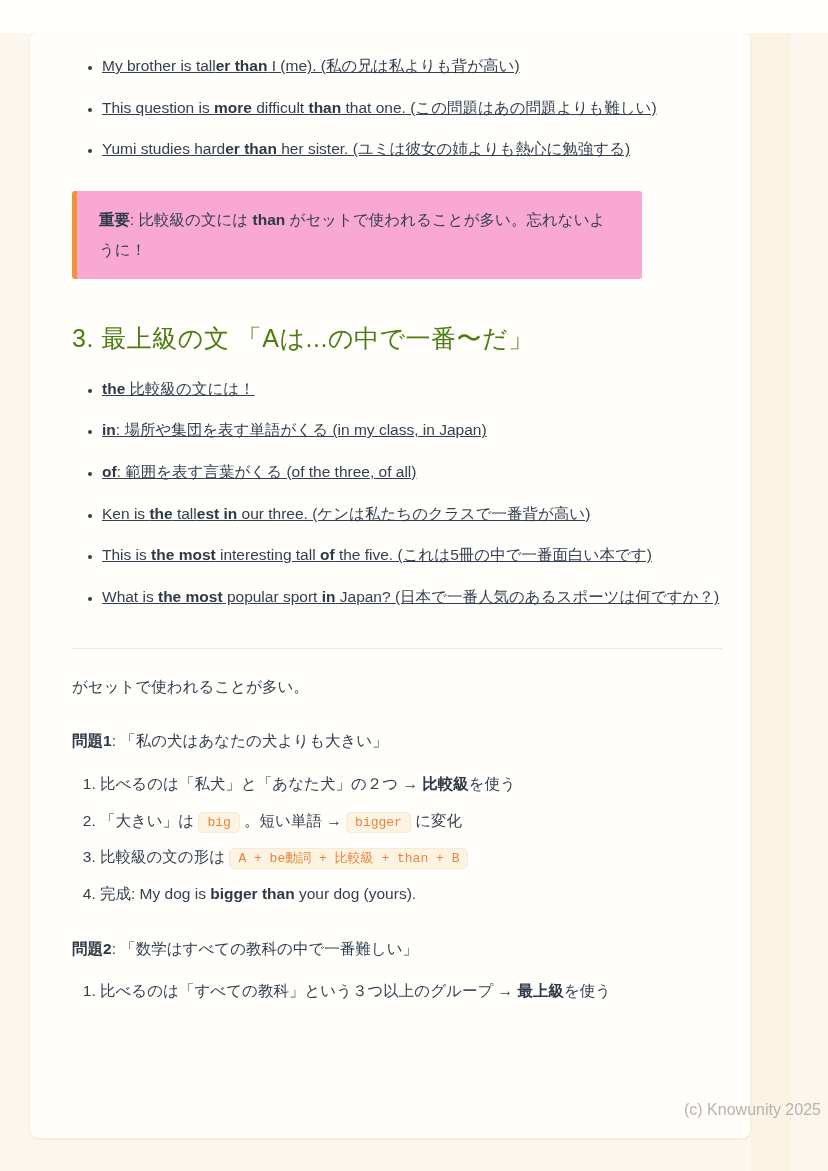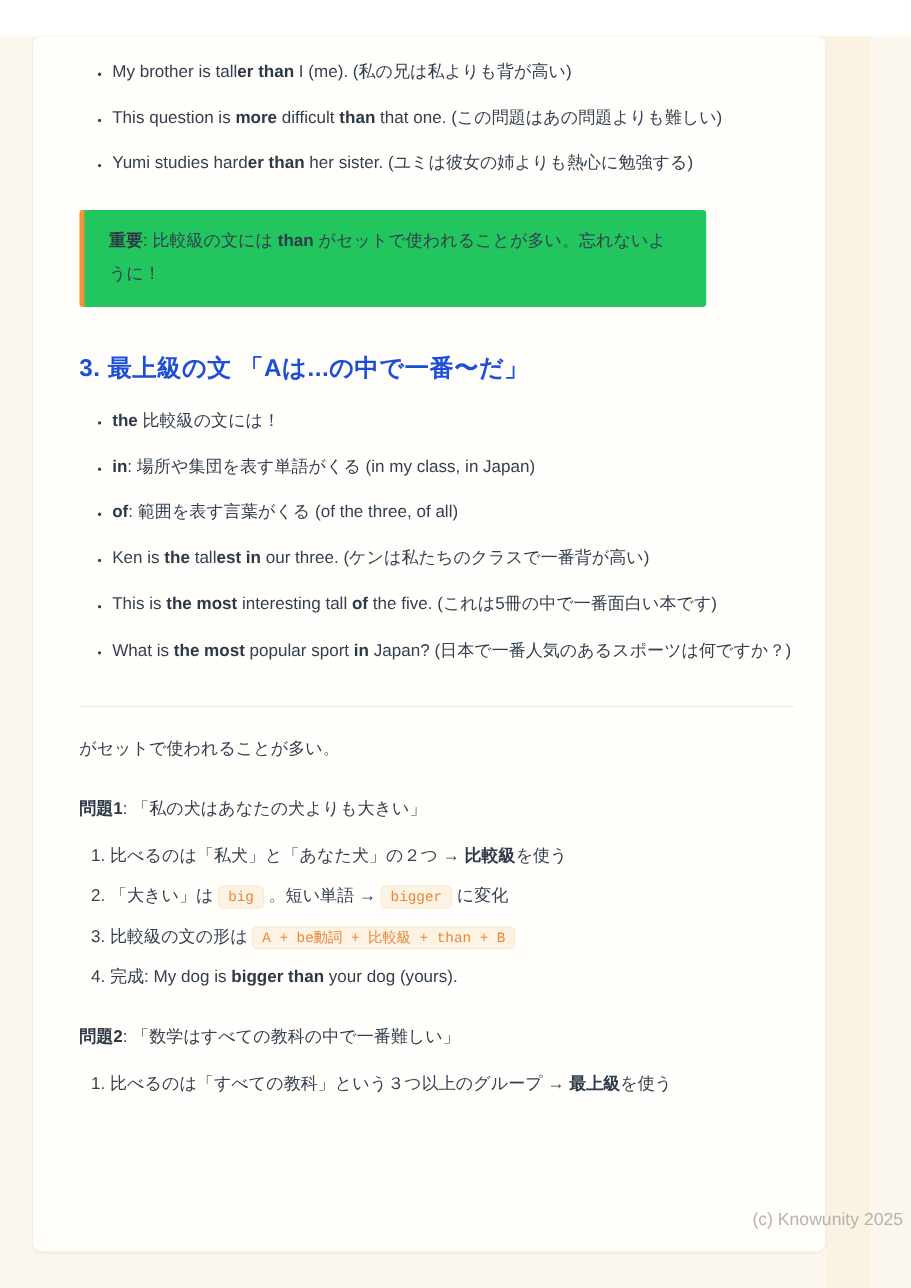--- a/index.html
+++ b/index.html
@@ -16,31 +16,31 @@
     position:absolute;left:30px;top:33px;width:720px;height:1105px;
     background:#fffefb;border-radius:8px;
     box-shadow:0 1px 3px rgba(160,140,110,.18);
     box-sizing:border-box;
     padding:6px 28px 0 42px;
     overflow:hidden;
   }
   .card, .card p, .card li{font-size:15.5px;line-height:1.85;}
   strong{font-weight:700;color:#2e3947;}
   ul.bullets{list-style:disc;margin:8px 0 0;padding:0 0 0 30px;}
-  ul.bullets li{margin:13px 0;}
+  ul.bullets li{margin:13px 0;text-decoration:underline;}
   ul.bullets li::marker{font-size:.75em;}
   .callout{
     margin:27px 0 0;width:570px;box-sizing:border-box;
-    background:#22c55e;border-left:5px solid #f0913b;border-radius:3px;
+    background:#f9a8d4;border-left:5px solid #f0913b;border-radius:3px;
     padding:14px 22px;
   }
   .callout p{margin:0;line-height:1.95;}
   h3.section-heading{
-    margin:36px 0 0;font-size:22px;font-weight:700;
-    color:#1d4ed8;letter-spacing:.5px;
+    margin:36px 0 0;font-size:25px;font-weight:400;
+    color:#4d7c0f;letter-spacing:.5px;
   }
   p.formula{margin:26px 0 4px;font-weight:700;color:#2e3947;}
   hr.divider{border:none;border-top:1px solid #ebe9e4;margin:36px 0 0;}
   h2.examples-heading{
     margin:26px 0 0;font-size:33px;font-weight:700;color:#f6c68e;
     padding-bottom:14px;border-bottom:1px solid #f4ead9;letter-spacing:1px;
   }
   p.lead{margin:24px 0 0;}
   p.problem-title{margin:26px 0 0;}
   ol.steps{margin:14px 0 0;padding:0 0 0 28px;}

